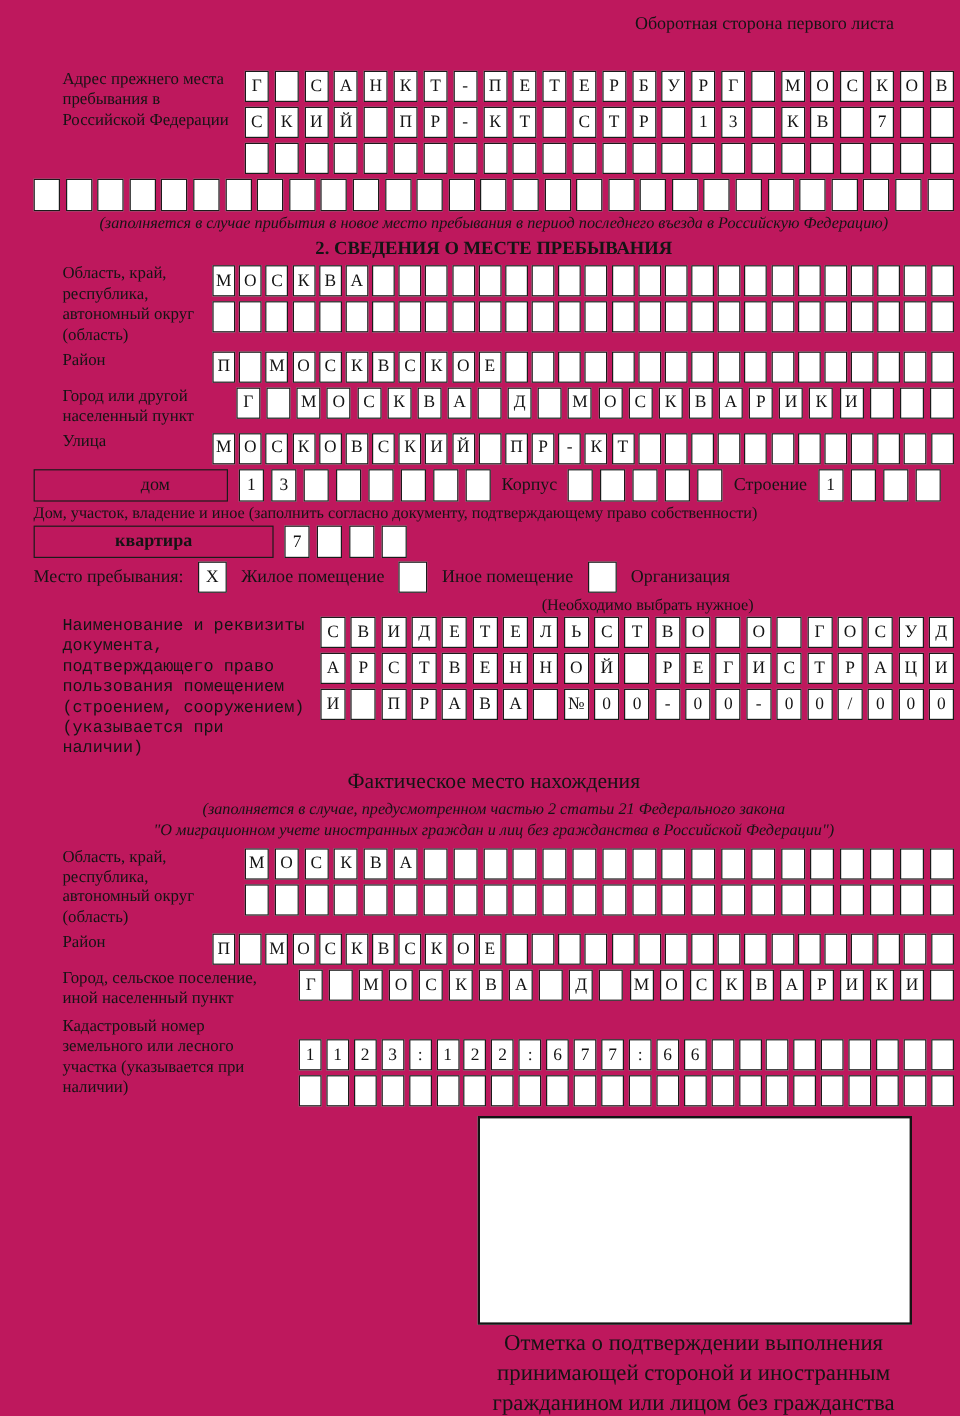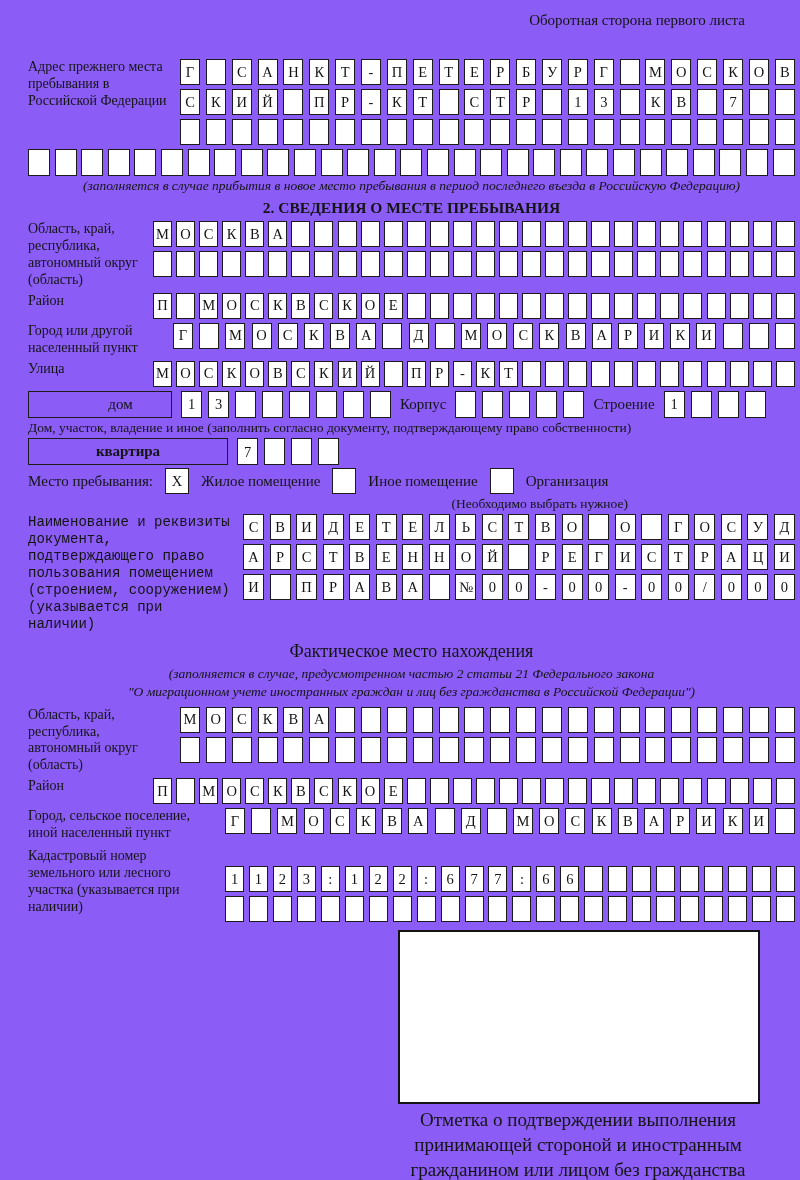--- a/index.html
+++ b/index.html
@@ -1,19 +1,19 @@
 <!DOCTYPE html>
 <html><head>
 <meta charset="utf-8">
 <style>
   html,body{margin:0;padding:0;background:#fff;color:#141414;}
   .page{width:800px;height:1180px;box-sizing:border-box;padding:6px 5px 0 28px;
-        font-family:"Liberation Serif",serif;overflow:hidden;background:#8b5cf6;position:relative;}
+        font-family:"Liberation Serif",serif;overflow:hidden;background:#be185d;position:relative;}
   .hdr-right{text-align:right;font-size:15px;margin:6px 50px 30px 0;}
-  .field{display:flex;align-items:flex-start;margin-bottom:4px;}
+  .field{display:flex;align-items:flex-start;margin-bottom:4px;margin-left:24px;}
   .flabel{font-size:14px;line-height:1.21;box-sizing:border-box;padding-right:8px;}
   .w152{flex:0 0 152px;} .w125{flex:0 0 125px;} .w215{flex:0 0 215px;font-family:Liberation Mono, monospace;} .w197{flex:0 0 197px;}
   .rows{flex:1;display:flex;flex-direction:column;gap:4px;min-width:0;}
   .box-row{display:flex;justify-content:space-between;width:100%;}
   .cell{box-sizing:border-box;width:20px;height:26px;border:1.5px solid #1b1b1b;
         display:inline-flex;align-items:center;justify-content:center;
         font-size:14.5px;line-height:1;background:#fff;flex:0 0 auto;}
   .n28 .cell{width:19px;}
   .n21 .cell{width:21px;}
   .fullrow{margin:4px 0 2px;}
@@ -21,21 +21,21 @@
   .ind20{padding-left:20px;}
   .caption{font-size:13.5px;line-height:1.25;margin-bottom:1px;}
   .center{text-align:center;font-style:italic;}
   .sec-title{font-weight:bold;font-size:15.5px;text-align:center;margin:4px 0 4px;}
   .sec-title2{font-weight:normal;font-size:18px;text-align:center;margin:8px 0 4px;}
   .dom-row,.kv-row{display:flex;align-items:center;gap:9px;margin:2px 0 2px;}
   .compact{display:flex;gap:6px;width:auto;justify-content:flex-start;}
   .compact .cell{width:21px;height:27px;}
   .widebox{box-sizing:border-box;border:1.5px solid #1b1b1b;height:27px;display:flex;
            align-items:center;justify-content:center;font-size:15px;flex:0 0 auto;}
-  .dom-box{width:144px;padding-left:41px;} .kv-box{width:200px;font-weight:bold;}
+  .dom-box{width:162px;padding-left:41px;} .kv-box{width:200px;font-weight:bold;}
   .inline-lbl{font-size:15px;white-space:nowrap;}
   .mesto-row{display:flex;align-items:center;gap:12px;font-size:15px;margin:3px 0 2px;}
   .cb{width:24px;height:26px;}
   .note-center{margin-left:250px;width:350px;text-align:right;}
   .fcap{margin:0 0 1px;}
   .kad-rows{padding-top:18px;}
   .stamp-wrap{margin-left:370px;margin-top:8px;}
   .stamp-box{box-sizing:border-box;width:362px;height:174px;border:2px solid #141414;background:#fff;}
   .stamp-caption{width:400px;margin-left:-20px;margin-top:4px;text-align:center;
                  font-size:19px;line-height:1.3;}

